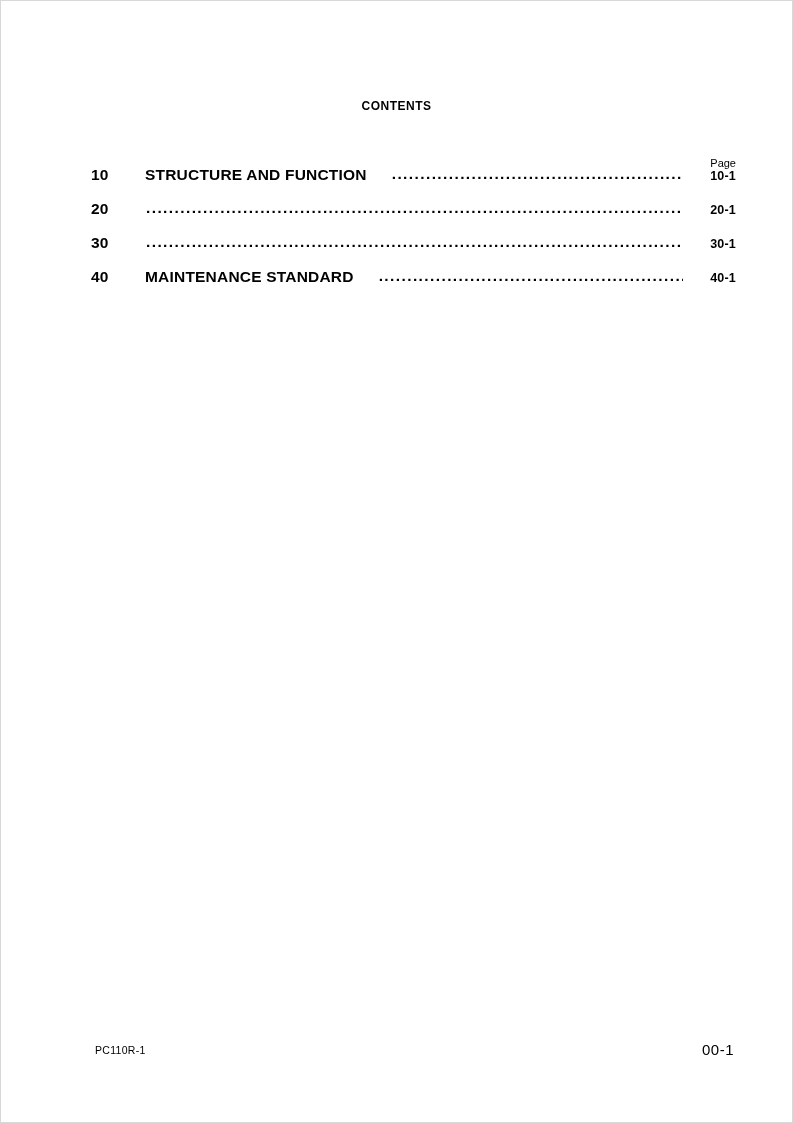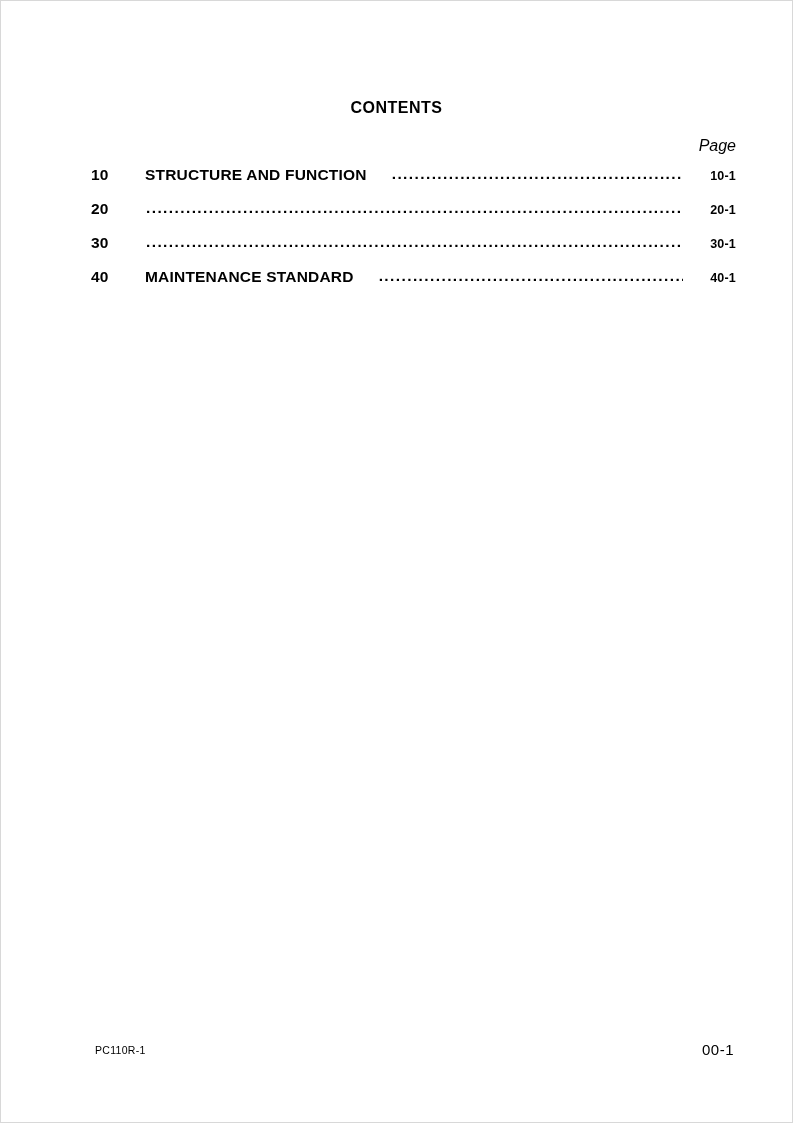--- a/index.html
+++ b/index.html
@@ -24,31 +24,30 @@
     box-sizing: border-box;
     border: 1px solid #d8d8d8;
     background: #ffffff;
   }
   .doc-title {
     position: absolute;
     left: 0;
     right: 0;
     top: 98px;
     text-align: center;
-    font-size: 16px;
+    font-size: 12px;
     font-weight: bold;
     letter-spacing: 0.5px;
   }
   .page-col-header {
     position: absolute;
     right: 56px;
-    top: 136px;
-    font-size: 16px;
+    top: 156px;
+    font-size: 11px;
     font-weight: normal;
-    font-style: italic;
   }
   .toc {
     position: absolute;
     left: 90px;
     right: 56px;
     top: 165px;
   }
   .toc-row {
     display: flex;
     align-items: baseline;

